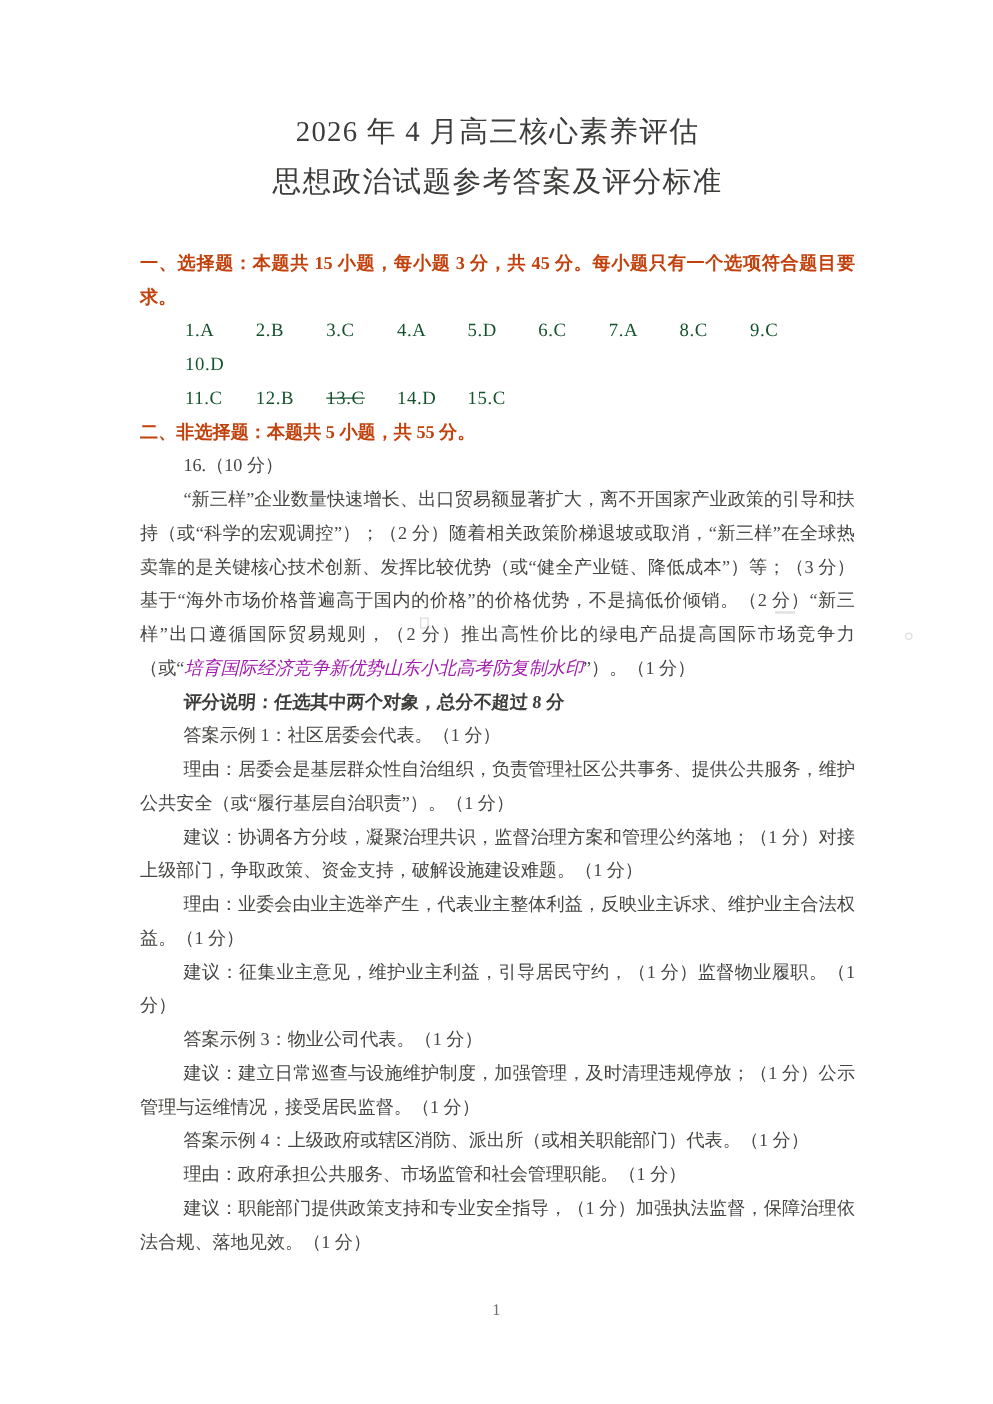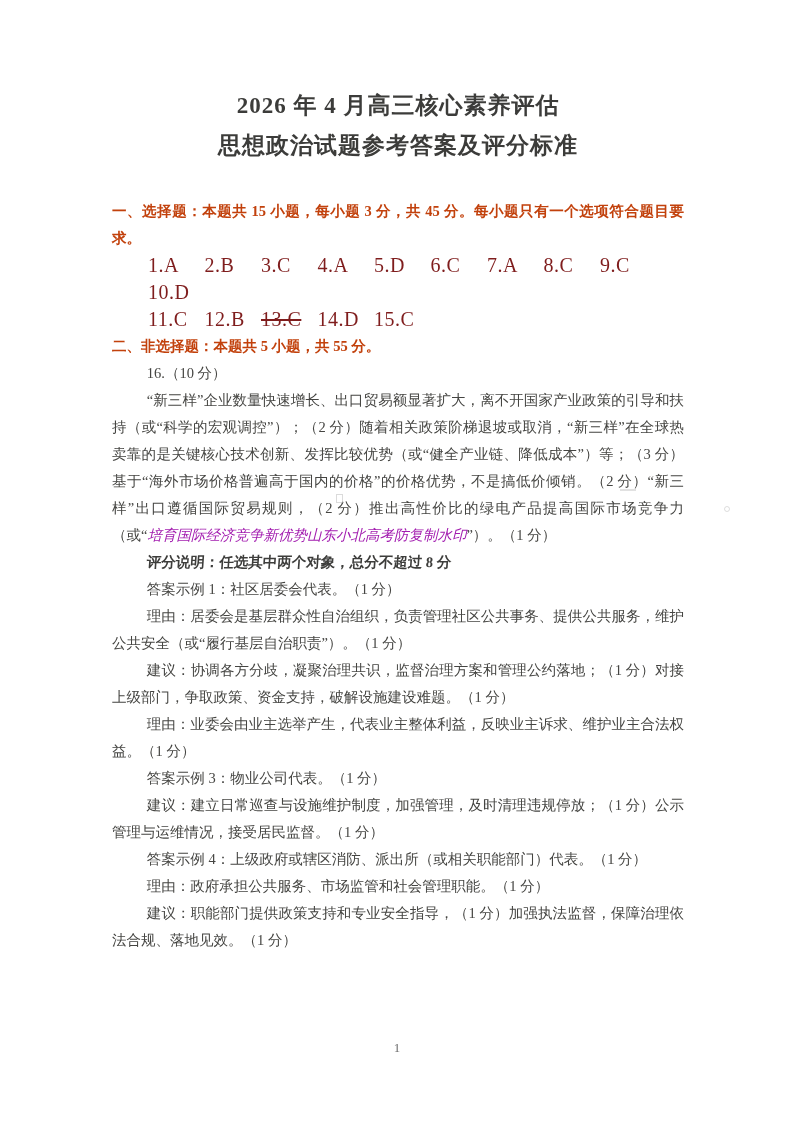--- a/index.html
+++ b/index.html
@@ -11,42 +11,42 @@
   }
   .page {
     position: relative;
     width: 794px; height: 1123px;
     padding: 88px 110px 0 112px;
     color: #454542;
   }
   .title {
     text-align: center;
     font-size: 23px;
-    font-weight: bold;
+    font-weight: normal;
     color: #3c3c3a;
     letter-spacing: 1px;
     line-height: 36px;
   }
   .title-gap { margin-bottom: 4px; }
   .content { margin-top: 34px; }
   p, .line {
     font-size: 14.5px;
     line-height: 27px;
     color: #454542;
     text-align: justify;
   }
   .sec-head {
     font-weight: bold;
     color: #c2410c;
   }
   .ans-row {
     padding-left: 36px;
-    font-size: 20px;
+    font-size: 15px;
     line-height: 27px;
-    color: #7f1d1d;
+    color: #14532d;
     letter-spacing: 0.5px;
   }
   .ans-row .ans { display: inline-block; width: 56.5px; }
   .ans.struck { text-decoration: line-through; }
   .indent { text-indent: 2.4em; }
   .note {
     font-weight: bold;
     color: #3d3d3b;
     transform: skewX(-4deg);
     transform-origin: left;
@@ -96,20 +96,21 @@
 
     <p class="indent"><span>“新三样”企业数量快速增长、出口贸易额显著扩大，离不开国家产业政策的引导和扶持（或“科学的宏观调控”）；（2 分）随着相关政策阶梯退坡或取消，“新三样”在全球热卖靠的是关键核心技术创新、发挥比较优势（或“健全产业链、降低成本”）等；（3 分）基于“海外市场价格普遍高于国内的价格”的价格优势，不是搞低价倾销。（2 分）“新三样”出口遵循国际贸易规则，（2 分）推出高性价比的绿电产品提高国际市场竞争力（或“</span><span class="watermark">培育国际经济竞争新优势山东小北高考防复制水印</span><span>”）。（1 分）</span></p>
 
     <p class="indent note">评分说明：任选其中两个对象，总分不超过 8 分</p>
 
     <p class="indent">答案示例 1：社区居委会代表。（1 分）</p>
     <p class="indent">理由：居委会是基层群众性自治组织，负责管理社区公共事务、提供公共服务，维护公共安全（或“履行基层自治职责”）。（1 分）</p>
     <p class="indent">建议：协调各方分歧，凝聚治理共识，监督治理方案和管理公约落地；（1 分）对接上级部门，争取政策、资金支持，破解设施建设难题。（1 分）</p>
 
     <p class="indent">理由：业委会由业主选举产生，代表业主整体利益，反映业主诉求、维护业主合法权益。（1 分）</p>
+    <p class="indent">建议：征集业主意见，维护业主利益，引导居民守约，（1 分）监督物业履职。（1 分）</p>
 
     <p class="indent">答案示例 3：物业公司代表。（1 分）</p>
     <p class="indent">建议：建立日常巡查与设施维护制度，加强管理，及时清理违规停放；（1 分）公示管理与运维情况，接受居民监督。（1 分）</p>
 
     <p class="indent">答案示例 4：上级政府或辖区消防、派出所（或相关职能部门）代表。（1 分）</p>
     <p class="indent">理由：政府承担公共服务、市场监管和社会管理职能。（1 分）</p>
     <p class="indent">建议：职能部门提供政策支持和专业安全指导，（1 分）加强执法监督，保障治理依法合规、落地见效。（1 分）</p>
 
   </div>
 

